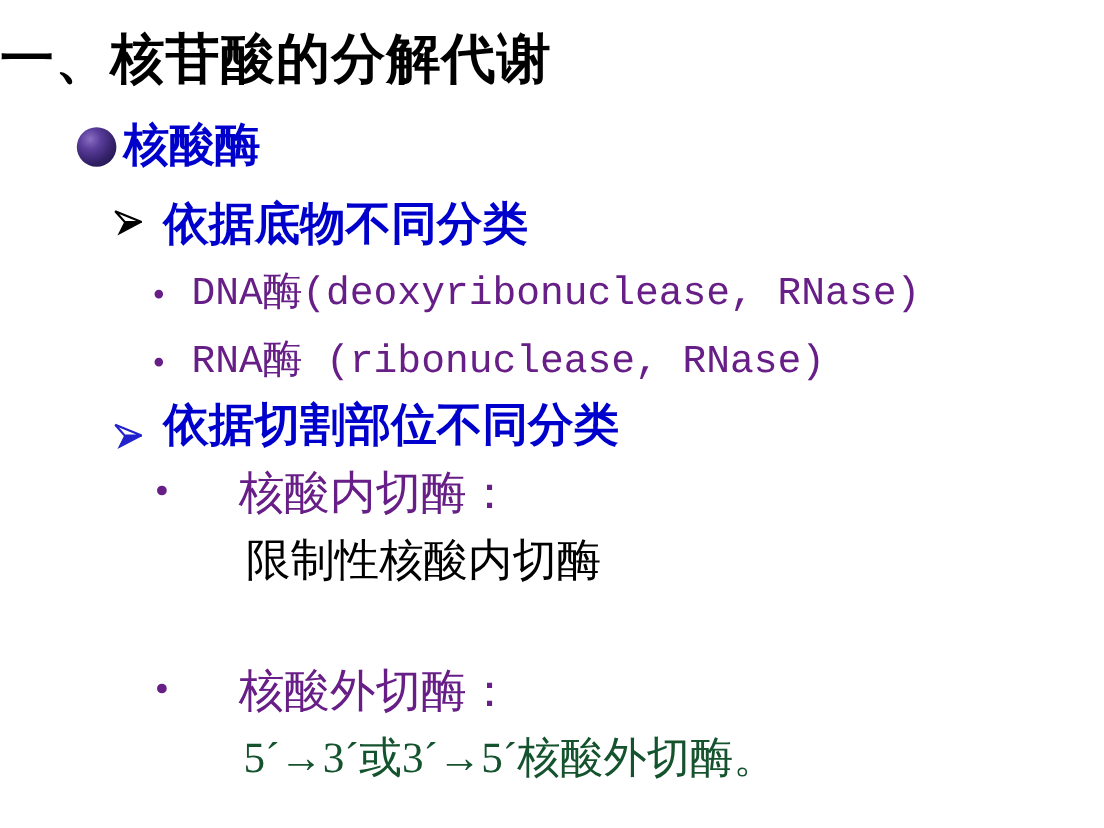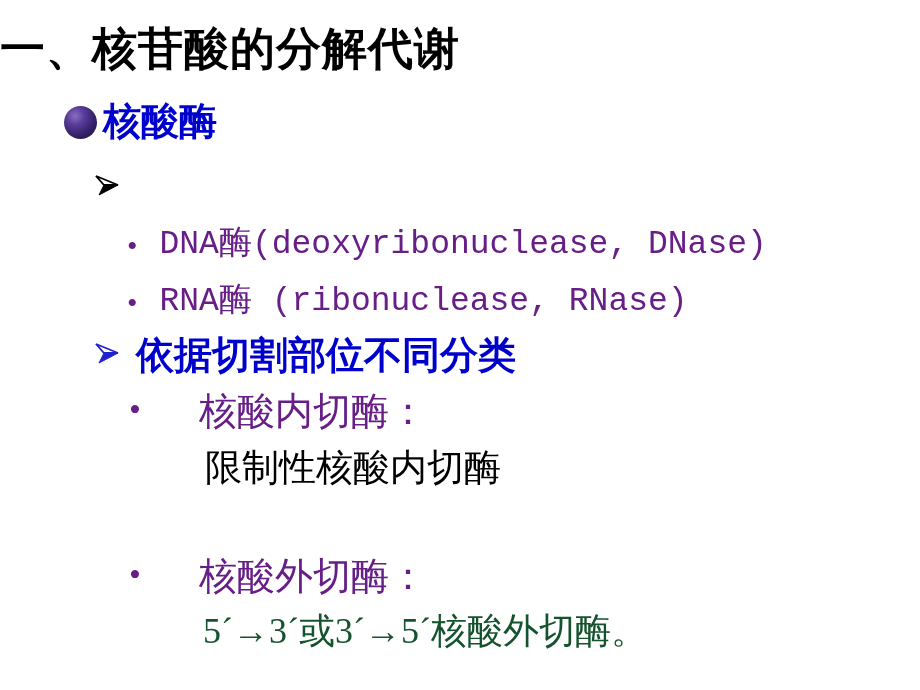--- a/index.html
+++ b/index.html
@@ -33,21 +33,21 @@
     display: flex;
     align-items: flex-start;
     white-space: nowrap;
     line-height: 1.05;
   }
   
   .r-intro   { top: 102px; left: 64px;  }
   .r-cat1    { top: 168px; left: 93px;  }
   .r-dna     { top: 228px; left: 127px; }
   .r-rna     { top: 285px; left: 127px; }
-  .r-cat2    { top: 336px; left: 93px;  }
+  .r-cat2    { top: 336px; left: 93px; align-items: flex-end;  }
   .r-endo    { top: 392px; left: 129px; }
   .r-endo-s1 { top: 449px; left: 205px; }
   .r-endo-s2 { top: 502px; left: 205px; }
   .r-exo     { top: 557px; left: 129px; }
   .r-exo-s1  { top: 613px; left: 203px; }
 
   
   .term-blue {
     font-family: "Liberation Sans", sans-serif;
     font-weight: bold;
@@ -123,25 +123,26 @@
   <div class="row r-intro">
     <span class="sphere"></span>
     <span class="term-blue">核酸酶</span>
   </div>
 
   <div class="row r-cat1">
     <svg class="arrow-svg" width="28" height="25" viewBox="0 0 28 25">
       <path d="M3 3 L25 12 L11 12 Z" fill="#ffffff" stroke="#000000" stroke-width="1.8" stroke-linejoin="miter"></path>
       <path d="M25 12 L11 12 L6 22 Z" fill="#000000" stroke="#000000" stroke-width="1"></path>
     </svg>
+    <span class="heading-blue">依据底物不同分类</span>
   </div>
 
   <div class="row r-dna">
     <span class="dot dot-small">•</span>
-    <span class="item-purple-mono">DNA酶(deoxyribonuclease, DNase)</span>
+    <span class="item-purple-mono">DNA酶(deoxyribonuclease, RNase)</span>
   </div>
 
   <div class="row r-rna">
     <span class="dot dot-small">•</span>
     <span class="item-purple-mono">RNA酶 (ribonuclease, RNase)</span>
   </div>
 
   <div class="row r-cat2">
     <svg class="arrow-svg" width="28" height="25" viewBox="0 0 28 25">
       <path d="M3 3 L25 12 L11 12 Z" fill="#ffffff" stroke="#2222cc" stroke-width="1.8" stroke-linejoin="miter"></path>

